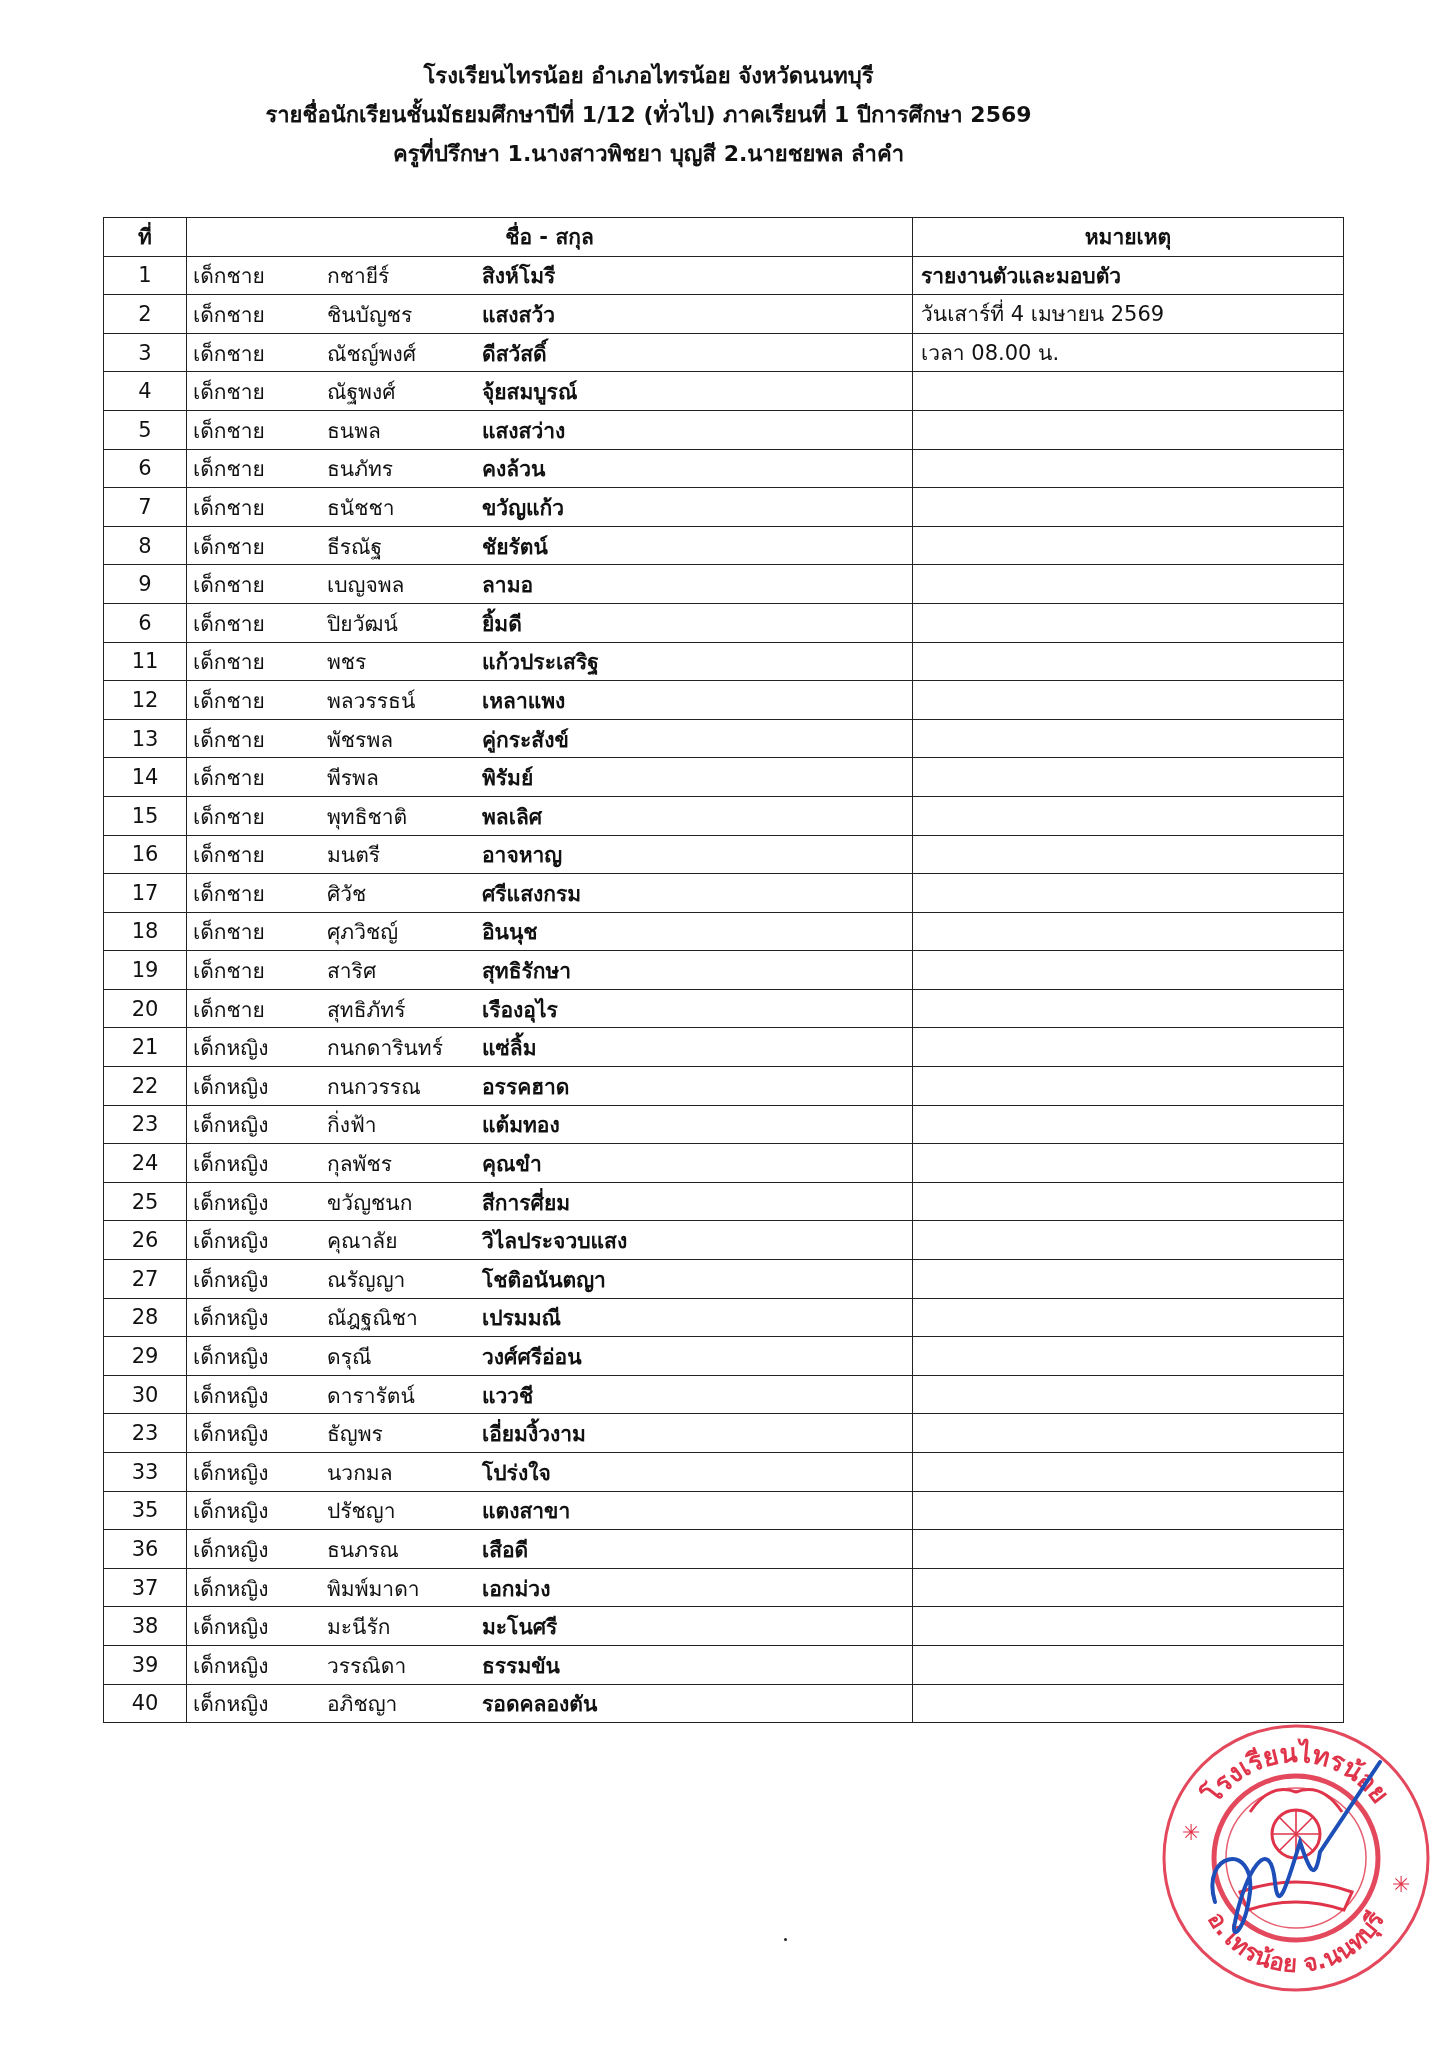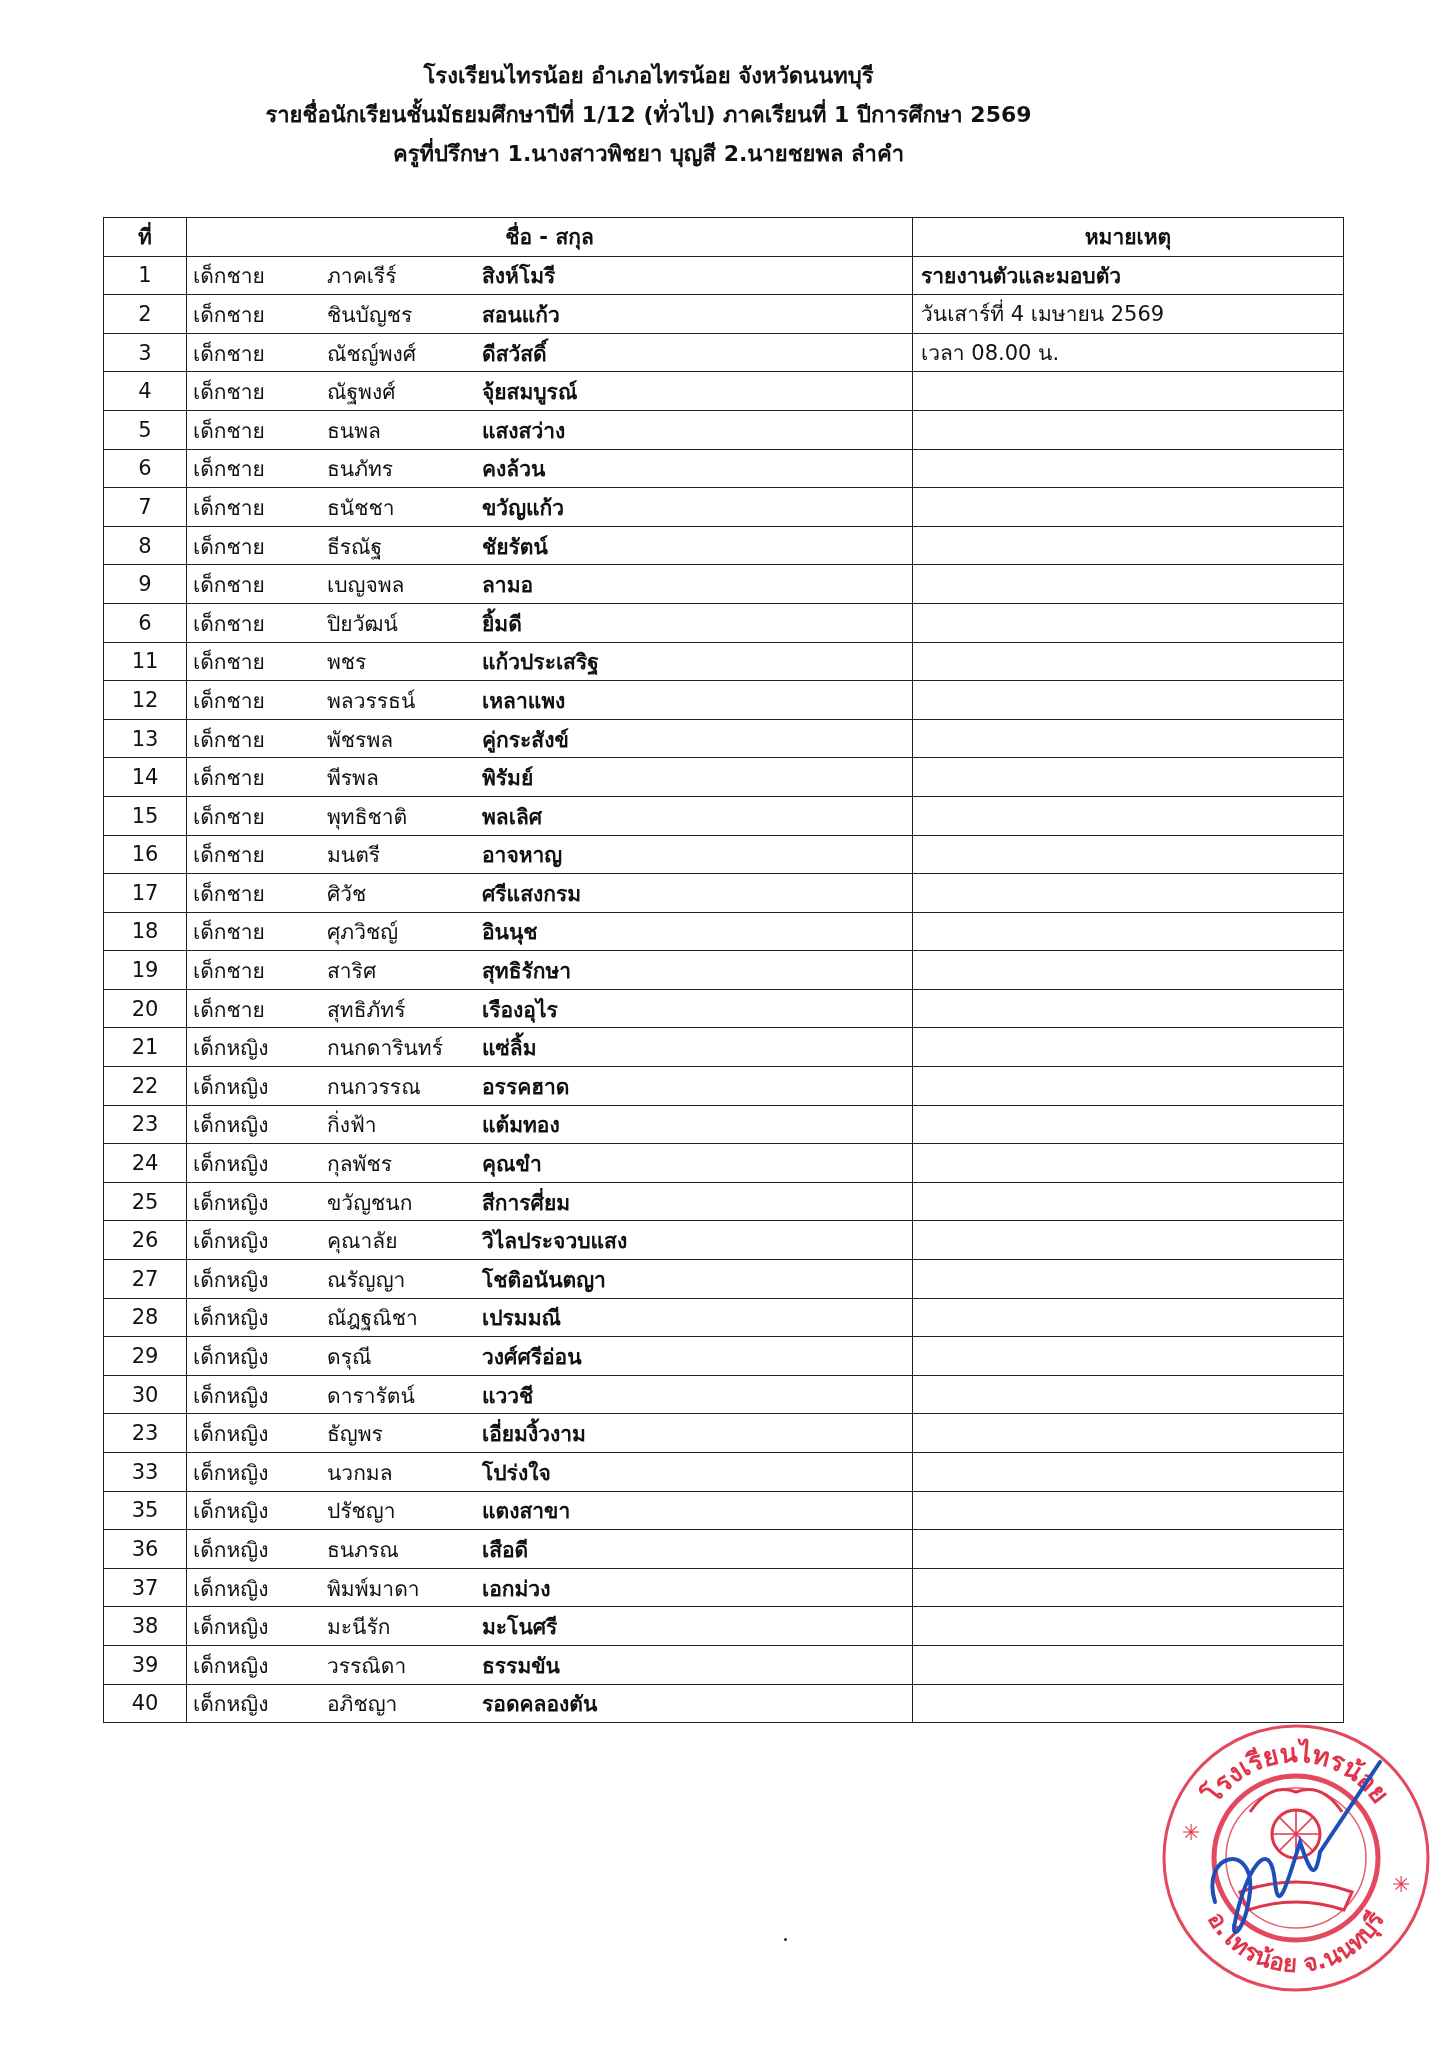--- a/index.html
+++ b/index.html
@@ -46,31 +46,31 @@
       <th>ที่</th>
       <th>ชื่อ - สกุล</th>
       <th>หมายเหตุ</th>
     </tr>
   </thead>
   <tbody id="roster-body">
       <tr>
         <td class="no">1</td>
         <td class="name">
           <span class="prefix">เด็กชาย</span>
-          <span class="first">ภาคเรีร์</span>
+          <span class="first">กชายีร์</span>
           <span class="last">สิงห์โมรี</span>
         </td>
         <td class="remark bold">รายงานตัวและมอบตัว</td>
       </tr>
       <tr>
         <td class="no">2</td>
         <td class="name">
           <span class="prefix">เด็กชาย</span>
           <span class="first">ชินบัญชร</span>
-          <span class="last">สอนแก้ว</span>
+          <span class="last">แสงสว้ว</span>
         </td>
         <td class="remark">วันเสาร์ที่ 4 เมษายน 2569</td>
       </tr>
       <tr>
         <td class="no">3</td>
         <td class="name">
           <span class="prefix">เด็กชาย</span>
           <span class="first">ณัชญ์พงศ์</span>
           <span class="last">ดีสวัสดิ์</span>
         </td>

